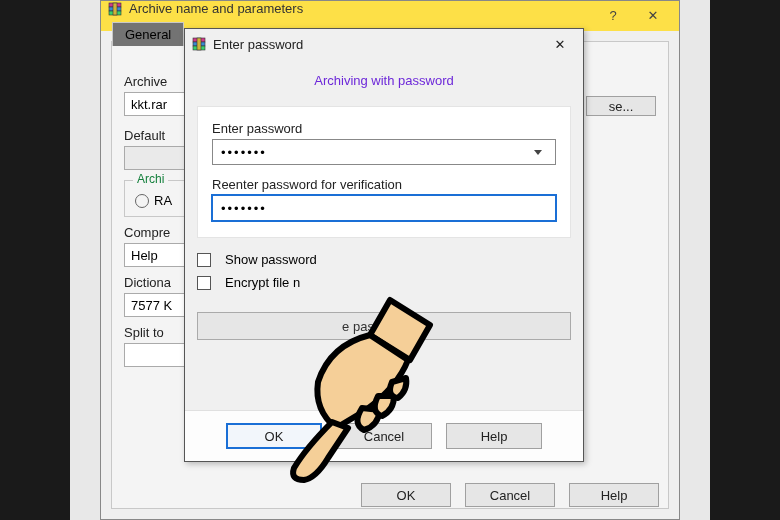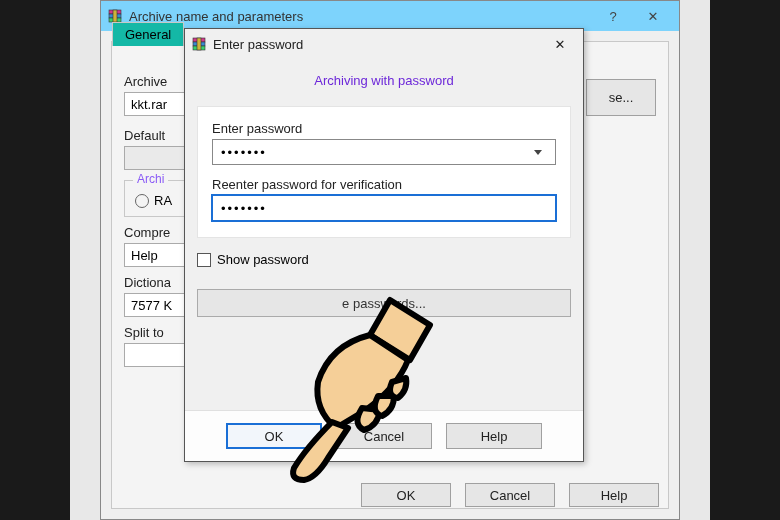--- a/index.html
+++ b/index.html
@@ -1,52 +1,52 @@
 <!DOCTYPE html>
 <html><head>
 <meta charset="utf-8">
 <style>
   * { box-sizing: border-box; font-family: "Segoe UI", Tahoma, sans-serif; font-size: 13px; }
   body { margin: 0; width: 780px; height: 520px; background: #1a1a1a; position: relative; overflow: hidden; }
   .frame { position: absolute; left: 70px; top: 0; width: 640px; height: 520px; background: #e8e8e8; filter: blur(0.3px); }
   
   .pdlg { position: absolute; left: 100px; top: 0; width: 580px; height: 520px; background: #efefef; border: 1px solid #888; }
-  .ptitle { height: 30px; background: #7dd3fc; display: flex; align-items: center; padding: 0 6px; color: #333; }
+  .ptitle { height: 30px; background: #fde047; display: flex; padding: 0 6px; color: #333; }
   .ptitle .icon { width: 16px; height: 16px; margin-right: 6px; }
   .ptitle .spacer { flex: 1; }
   .winbtn { width: 40px; height: 28px; display: flex; align-items: center; justify-content: center; color: #444; }
   .pbody { position: absolute; left: 10px; top: 40px; right: 10px; bottom: 10px; border: 1px solid #c8c8c8; background: #f4f4f4; padding: 8px 12px; }
-  .tab { position: absolute; top: -20px; left: 0; background: #14b8a6; padding: 4px 12px; border: 1px solid #c8c8c8; border-bottom: none; }
+  .tab { position: absolute; top: -20px; left: 0; background: #737373; padding: 4px 12px; border: 1px solid #c8c8c8; border-bottom: none; }
   .lbl { color: #222; margin-top: 8px; margin-bottom: 3px; }
   .txtfield { height: 24px; border: 1px solid #aaa; background: #fff; display: flex; align-items: center; padding: 0 6px; }
   .combo { position: relative; }
   .combo .drop { position: absolute; right: 0; top: 0; width: 22px; height: 100%; border-left: 1px solid #aaa; display: flex; align-items: center; justify-content: center; }
   .row1 { display: flex; gap: 8px; align-items: flex-end; }
   .row1 .col { flex: 1; }
   .btn { height: 24px; min-width: 70px; border: 1px solid #a0a0a0; background: #e6e6e6; display: inline-flex; align-items: center; justify-content: center; padding: 0 10px; color: #222; }
   .fieldset { border: 1px solid #c8c8c8; padding: 8px 10px; margin-top: 10px; position: relative; }
-  .legend { position: absolute; top: -9px; left: 8px; background: #f4f4f4; padding: 0 4px; font-size: 12px; color: #8b5cf6; }
+  .legend { position: absolute; top: -9px; left: 8px; background: #f4f4f4; padding: 0 4px; font-size: 12px; color: #15803d; }
   .radio { display: flex; align-items: center; gap: 5px; margin-top: 4px; }
   .radio .circ { width: 14px; height: 14px; border: 1px solid #666; border-radius: 50%; }
   .pbottom { position: absolute; right: 20px; bottom: 12px; display: flex; gap: 14px; }
   .pbottom .btn { min-width: 90px; }
 
   
   .cdlg { position: absolute; left: 184px; top: 28px; width: 400px; height: 434px; background: #f0f0f0; border: 1px solid #555; box-shadow: 2px 2px 6px rgba(0,0,0,.25); }
   .ctitle { height: 30px; display: flex; align-items: center; padding: 0 6px; color: #222; }
   .ctitle .spacer { flex: 1; }
   .ctitle .close { width: 34px; height: 28px; display: flex; align-items: center; justify-content: center; color: #222; }
   .subt { text-align: center; color: #6d28d9; margin: 14px 0 18px; }
   .panel { margin: 0 12px; background: #fff; padding: 14px 14px 16px; border: 1px solid #e4e4e4; }
   .panel .lbl { color: #222; margin-top: 0; }
   .pwfield { height: 26px; border: 1px solid #888; background: #fff; display: flex; align-items: center; padding: 0 8px; letter-spacing: 2px; }
   .pwfield.focus { border: 1px solid #1a6fd6; outline: 1px solid #1a6fd6; }
   .pwfield .dots { flex: 1; }
   .pwfield .drop { width: 18px; display: flex; align-items: center; justify-content: center; }
-  .chkrow { display: flex; align-items: center; gap: 6px; margin: 8px 0 0; padding-left: 12px; }
+  .chkrow { display: flex; align-items: center; gap: 14px; margin: 8px 0 0; padding-left: 12px; }
   .cb { width: 14px; height: 14px; border: 1px solid #555; background: #fff; }
   .orgrow { margin: 22px 12px 0; }
   .orgbtn { height: 28px; width: 100%; border: 1px solid #aaa; background: #e6e6e6; display: flex; align-items: center; justify-content: center; color: #333; }
   .cbottom { position: absolute; left: 0; right: 0; bottom: 0; padding: 12px; display: flex; gap: 14px; justify-content: center; background: #fdfdfd; border-top: 1px solid #e0e0e0; }
   .cbottom .btn { min-width: 96px; height: 26px; }
   .okbtn { border: 2px solid #1a6fd6; background: #f2f6fb; }
 
   
   .hand { position: absolute; left: 270px; top: 290px; width: 170px; height: 200px; pointer-events: none; }
 
@@ -80,21 +80,21 @@
     <div class="row1" style="margin-top:16px">
       <div class="col">
         <div class="lbl">Archive</div>
         <div class="txtfield combo">
           <span>kkt.rar</span>
           <div class="drop">
               <div class="chev"></div>
             </div>
         </div>
       </div>
-      <div class="btn" style="height:37px">se...</div>
+      <div class="btn" style="height:20px">se...</div>
     </div>
 
     <div class="lbl" style="margin-top:12px">Default</div>
     <div class="txtfield" style="width:120px;background:#eaeaea"></div>
 
     <div class="fieldset" style="width:120px">
       <div class="legend">Archi</div>
       <div class="radio">
         <div class="circ"></div>
         <span>RA</span>
@@ -149,20 +149,24 @@
     <div class="lbl" style="margin-top:12px">Reenter password for verification</div>
     <div class="pwfield focus">
       <span class="dots">•••••••</span>
     </div>
   </div>
 
   <div class="chkrow" style="margin-top:14px">
     <div class="cb"></div>
     <span>Show password</span>
   </div>
+  <div class="chkrow">
+    <div class="cb"></div>
+    <span>Encrypt file n</span>
+  </div>
 
   <div class="orgrow">
     <div class="orgbtn">e passwords...</div>
   </div>
 
   <div class="cbottom">
     <div class="btn okbtn">OK</div>
     <div class="btn">Cancel</div>
     <div class="btn">Help</div>
   </div>

